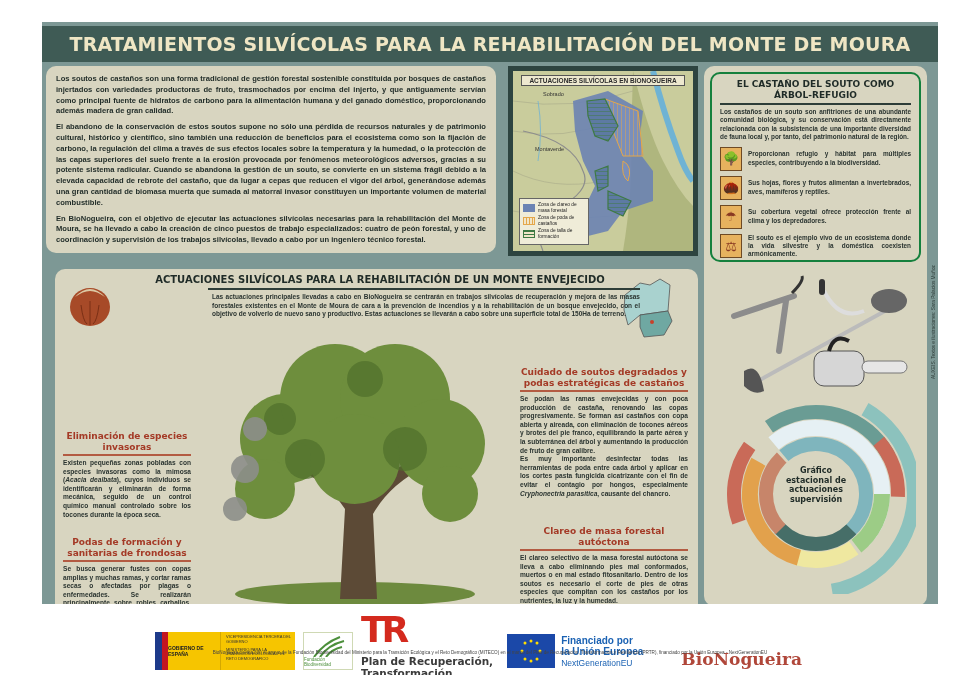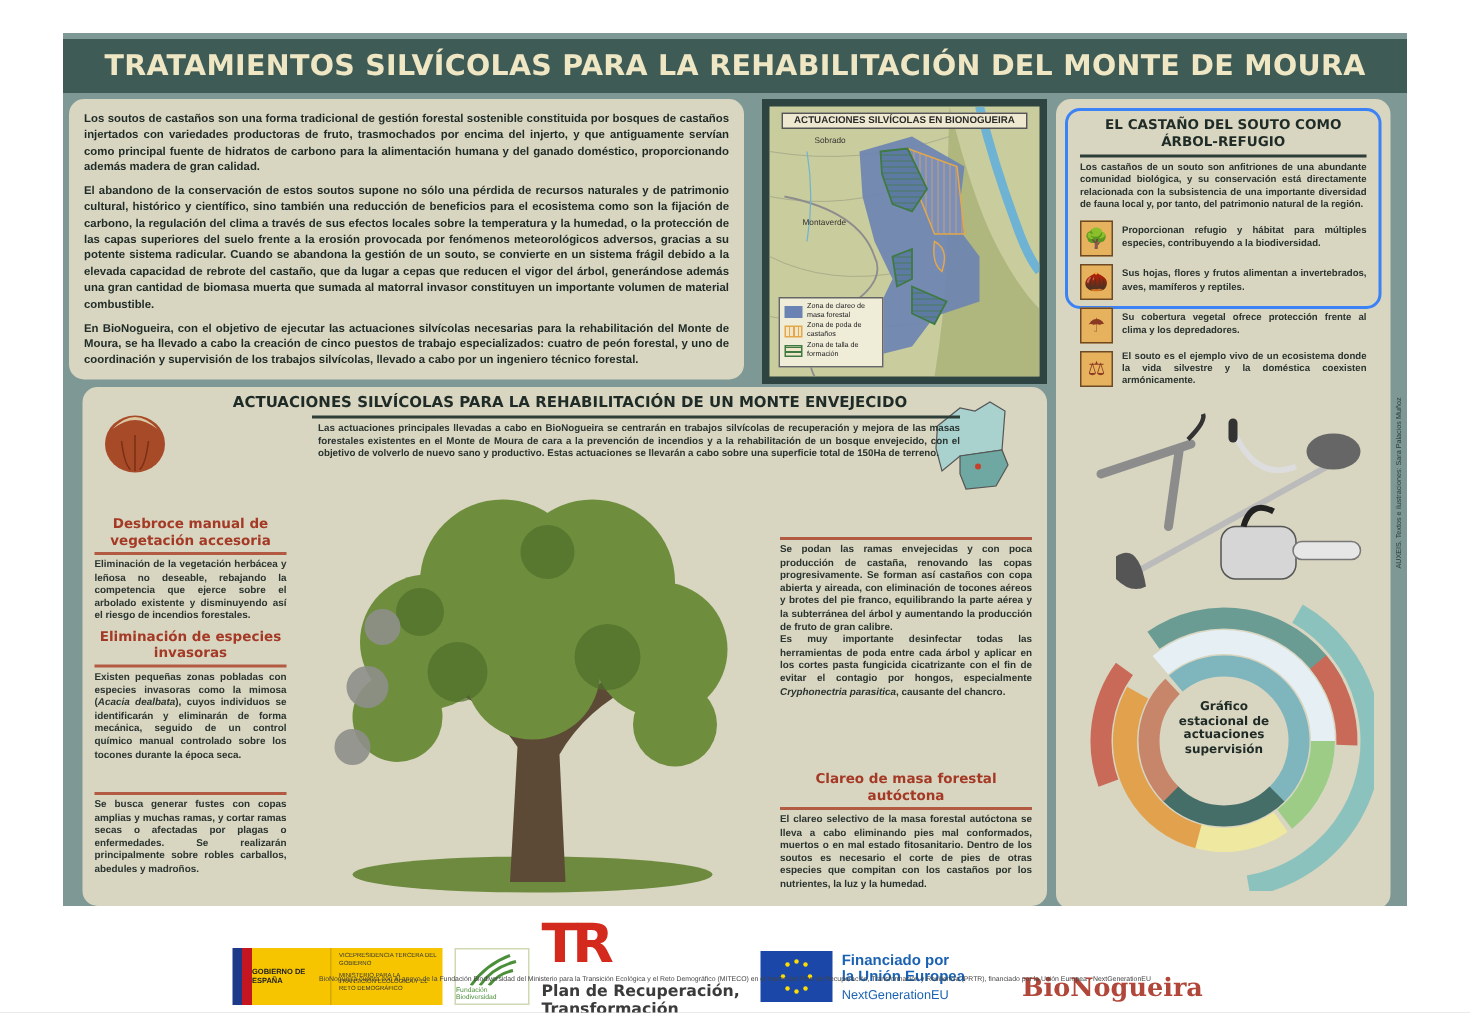--- a/index.html
+++ b/index.html
@@ -19,36 +19,36 @@
   .map { position: relative; width: 100%; height: 100%; background: #c9cc9c; overflow: hidden; }
   .map-title { position: absolute; left: 8px; top: 4px; right: 8px; height: 11px; background: #ede8cf; border: 1px solid #555;
     font-size: 6.5px; font-weight: bold; text-align: center; line-height: 9px; color: #2b2b2b; }
   .map-label { position: absolute; font-size: 5.5px; color: #333; }
   .legend { position: absolute; left: 6px; bottom: 6px; width: 70px; background: #efecd8; border: 1px solid #666; padding: 3px; }
   .legend-row { display: flex; align-items: center; gap: 3px; margin-bottom: 2px; }
   .legend-sw { width: 12px; height: 8px; flex: none; }
   .legend-txt { font-size: 4.8px; line-height: 5.5px; color: #222; }
 
   .refugio { left: 662px; top: 44px; width: 223px; height: 540px; }
-  .refugio-box { position: absolute; left: 6px; top: 6px; width: 211px; height: 134px; border: 2px solid #3b82f6; border-radius: 10px; padding: 5px 8px; }
+  .refugio-box { position: absolute; left: 6px; top: 6px; width: 211px; height: 190px; border: 2px solid #15803d; border-radius: 10px; padding: 5px 8px; }
   .refugio-box h2 { font-family: "DejaVu Sans", sans-serif; font-size: 9px; font-weight: bold; text-align: center; line-height: 11px; color: #1f2b27; }
   .refugio-box .rule { height: 2px; background: #2d3d38; margin: 2px 0 3px; }
   .refugio-box .lead { font-size: 6.4px; line-height: 8.4px; font-weight: bold; text-align: justify; color: #2a3430; }
   .ref-item { display: flex; align-items: center; gap: 6px; margin-top: 5px; }
   .ref-icon { width: 22px; height: 24px; background: #e7b25e; border: 1.5px solid #6e4a24; flex: none; display: flex; align-items: center; justify-content: center; font-size: 13px; color: #8a3a22; }
   .ref-txt { font-size: 6.4px; line-height: 8.3px; font-weight: bold; text-align: justify; color: #2a3430; }
 
   .tools { position: absolute; left: 20px; top: 205px; width: 185px; height: 130px; }
   .wheel { position: absolute; left: 12px; top: 328px; width: 200px; height: 200px; }
 
   .credit { position: absolute; left: 889px; top: 200px; width: 8px; height: 200px; }
   .credit span { position: absolute; left: 0; top: 0; transform-origin: 0 0; transform: rotate(-90deg) translate(-200px, 0); width: 200px;
     font-size: 4.8px; color: #2c3b37; white-space: nowrap; text-align: center; display: block; }
 
-  .main { left: 13px; top: 236px; width: 643px; height: 346px; }
+  .main { left: 13px; top: 247px; width: 643px; height: 346px; }
   .main-head { position: absolute; left: 65px; top: 5px; width: 520px; }
   .main-head h2 { font-family: "DejaVu Sans", sans-serif; font-size: 10px; font-weight: bold; text-align: center; color: #1f2b27; }
   .main-head .rule { height: 2px; background: #2d3d38; margin: 3px 0 3px 88px; }
   .main-head p { font-size: 6.5px; line-height: 8.5px; font-weight: bold; text-align: justify; padding-left: 92px; color: #2a3430; }
 
   .hazelnut { position: absolute; left: 12px; top: 8px; width: 46px; height: 50px; }
   .galicia { position: absolute; left: 565px; top: 6px; width: 68px; height: 66px; }
 
   .sec { position: absolute; }
   .sec h3 { font-family: "DejaVu Sans", sans-serif; font-size: 9px; font-weight: bold; color: #a43a26; text-align: center; line-height: 10.5px; }
@@ -224,33 +224,29 @@
       <path d="M20 40 L48 36 L52 46 L44 60 L24 62 L20 52 Z" fill="#6fa8a2" stroke="#555" stroke-width="0.8"></path>
       <circle cx="32" cy="47" r="2" fill="#c8402a"></circle>
     </svg>
 
     <div class="main-head">
       <h2>ACTUACIONES SILVÍCOLAS PARA LA REHABILITACIÓN DE UN MONTE ENVEJECIDO</h2>
       <div class="rule"></div>
       <p>Las actuaciones principales llevadas a cabo en BioNogueira se centrarán en trabajos silvícolas de recuperación y mejora de las masas forestales existentes en el Monte de Moura de cara a la prevención de incendios y a la rehabilitación de un bosque envejecido, con el objetivo de volverlo de nuevo sano y productivo. Estas actuaciones se llevarán a cabo sobre una superficie total de 150Ha de terreno.</p>
     </div>
 
-    <div class="sec" style="left:8px;top:87px;width:128px;">
-      <h3>Desbroce manual de vegetación accesoria</h3>
-      <div class="rule"></div>
-      <p>Eliminación de la vegetación herbácea y leñosa no deseable, rebajando la competencia que ejerce sobre el arbolado existente y disminuyendo así el riesgo de incendios forestales.</p>
-    </div>
 
     <div class="sec" style="left:8px;top:162px;width:128px;">
       <h3>Eliminación de especies invasoras</h3>
       <div class="rule"></div>
       <p><span>Existen pequeñas zonas pobladas con especies invasoras como la mimosa (</span><i>Acacia dealbata</i><span>), cuyos individuos se identificarán y eliminarán de forma mecánica, seguido de un control químico manual controlado sobre los tocones durante la época seca.</span></p>
     </div>
 
     <div class="sec" style="left:8px;top:268px;width:128px;">
+      <h3>Podas de formación y sanitarias de frondosas</h3>
       <div class="rule"></div>
       <p>Se busca generar fustes con copas amplias y muchas ramas, y cortar ramas secas o afectadas por plagas o enfermedades. Se realizarán principalmente sobre robles carballos, abedules y madroños.</p>
     </div>
 
     <svg class="tree" viewBox="0 0 300 290">
       <ellipse cx="150" cy="275" rx="120" ry="12" fill="#6d8a3e"></ellipse>
       <path d="M135 280 L140 190 Q 120 160 90 150 L100 145 Q 130 155 145 175 L150 120 L160 120 L162 175 Q 180 150 215 140 L220 148 Q 185 165 168 195 L172 280 Z" fill="#5c4a36"></path>
       <g fill="#6e8e3d">
         <circle cx="80" cy="120" r="45"></circle>
           <circle cx="130" cy="80" r="55"></circle>
@@ -267,20 +263,21 @@
           <circle cx="75" cy="100" r="16"></circle>
       </g>
       <g fill="#8d8f8a" opacity="0.9">
         <circle cx="40" cy="150" r="14"></circle>
           <circle cx="50" cy="110" r="12"></circle>
           <circle cx="30" cy="190" r="12"></circle>
       </g>
     </svg>
 
     <div class="sec" style="left:465px;top:98px;width:168px;">
+      <h3>Cuidado de soutos degradados y podas estratégicas de castaños</h3>
       <div class="rule"></div>
       <p>Se podan las ramas envejecidas y con poca producción de castaña, renovando las copas progresivamente. Se forman así castaños con copa abierta y aireada, con eliminación de tocones aéreos y brotes del pie franco, equilibrando la parte aérea y la subterránea del árbol y aumentando la producción de fruto de gran calibre.</p>
       <p><span>Es muy importante desinfectar todas las herramientas de poda entre cada árbol y aplicar en los cortes pasta fungicida cicatrizante con el fin de evitar el contagio por hongos, especialmente </span><i>Cryphonectria parasitica</i><span>, causante del chancro.</span></p>
     </div>
 
     <div class="sec" style="left:465px;top:257px;width:168px;">
       <h3>Clareo de masa forestal autóctona</h3>
       <div class="rule"></div>
       <p>El clareo selectivo de la masa forestal autóctona se lleva a cabo eliminando pies mal conformados, muertos o en mal estado fitosanitario. Dentro de los soutos es necesario el corte de pies de otras especies que compitan con los castaños por los nutrientes, la luz y la humedad.</p>
     </div>

